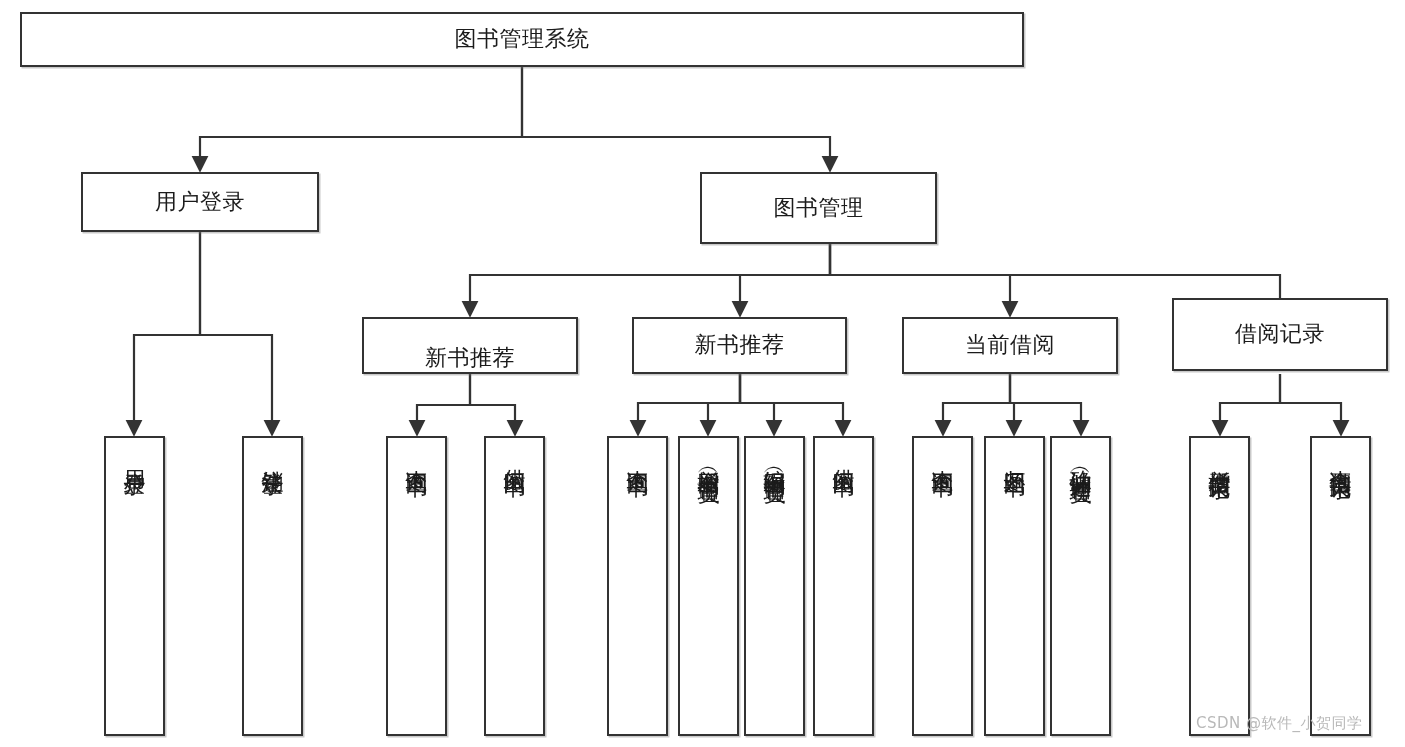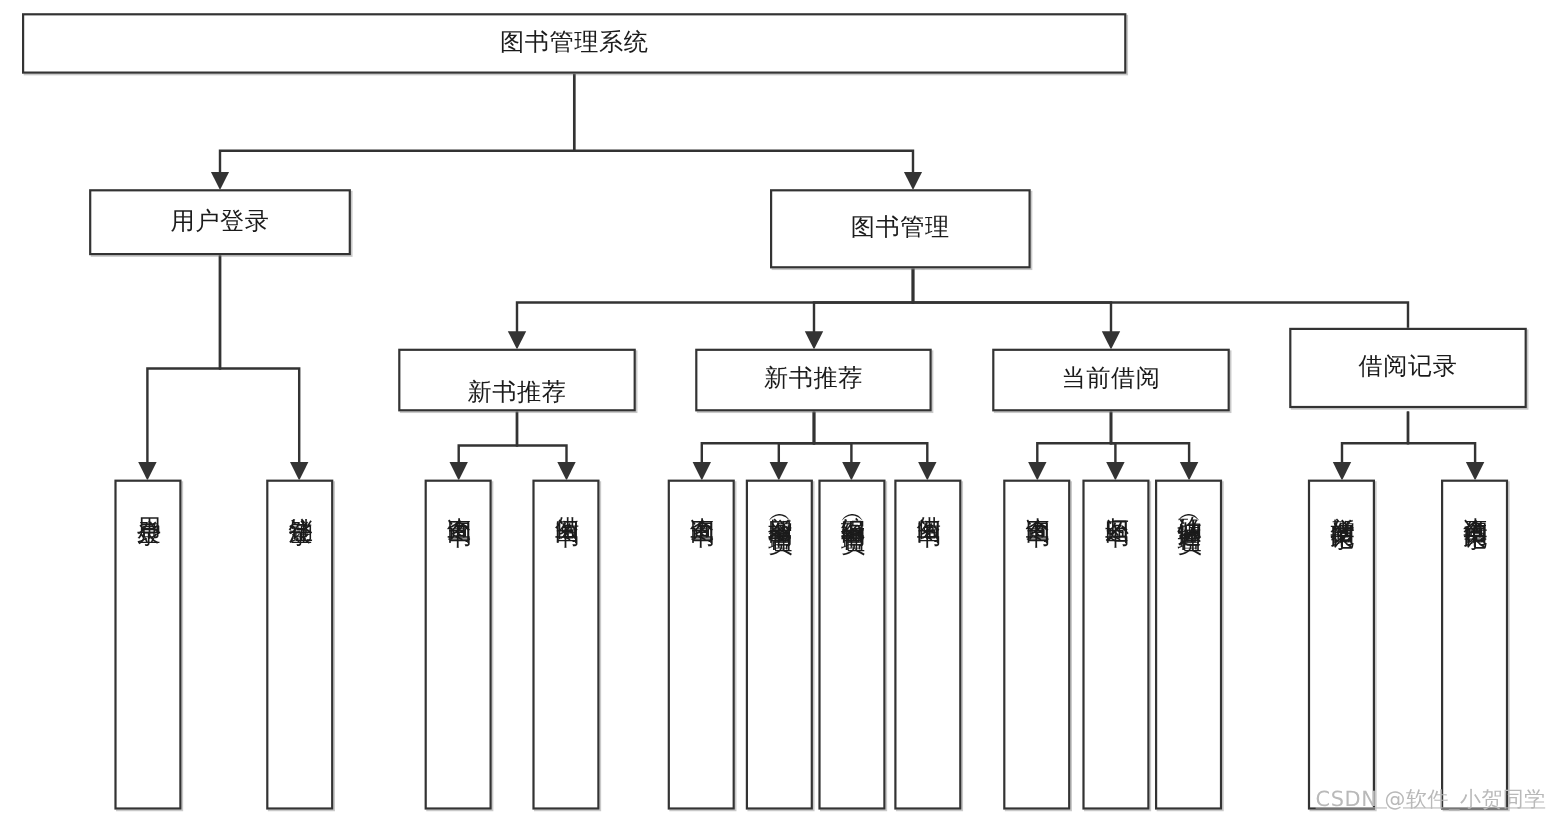--- a/index.html
+++ b/index.html
@@ -52,24 +52,23 @@
     writing-mode: vertical-rl;
     text-orientation: upright;
     white-space: nowrap;
     letter-spacing: 2px;
     line-height: 1;
   }
   .node.root .lbl { font-size: 22px; }
   .watermark {
     position: absolute;
     color: #b9b9b9;
-    font-size: 19px;
+    font-size: 15px;
     white-space: nowrap;
     letter-spacing: 0.5px;
-    text-decoration: underline;
   }
 </style>
 </head>
 <body>
 
 <div id="canvas">
 
   <svg class="edges" viewBox="0 0 1405 747" xmlns="http://www.w3.org/2000/svg">
     <defs>
       <marker id="arrow" markerWidth="9" markerHeight="9" refX="3.6" refY="4.2" orient="auto" markerUnits="strokeWidth">

